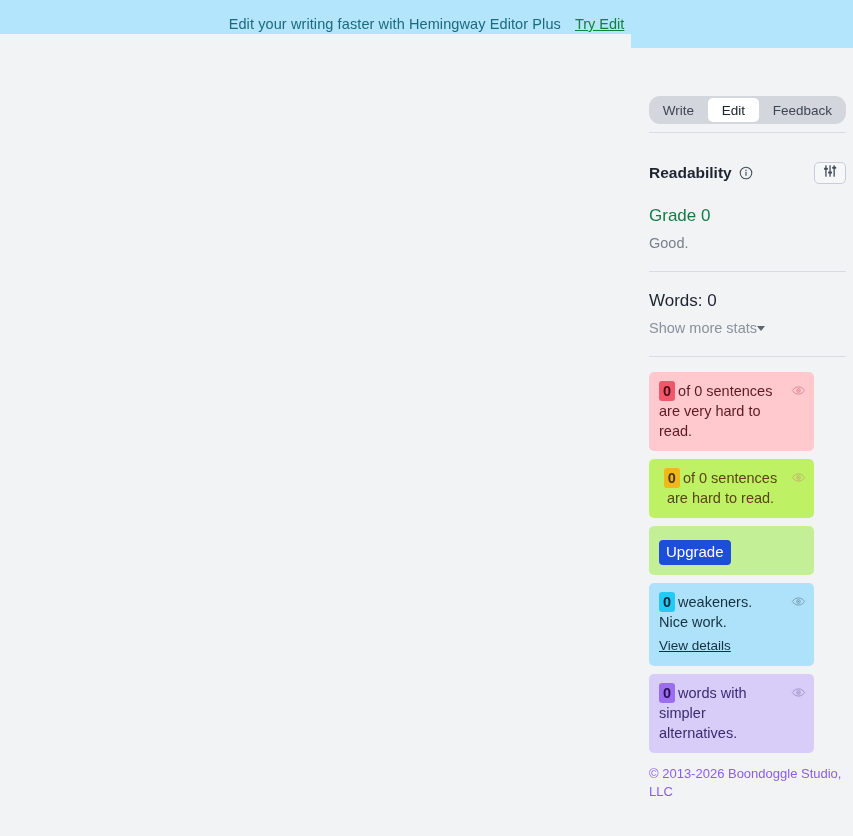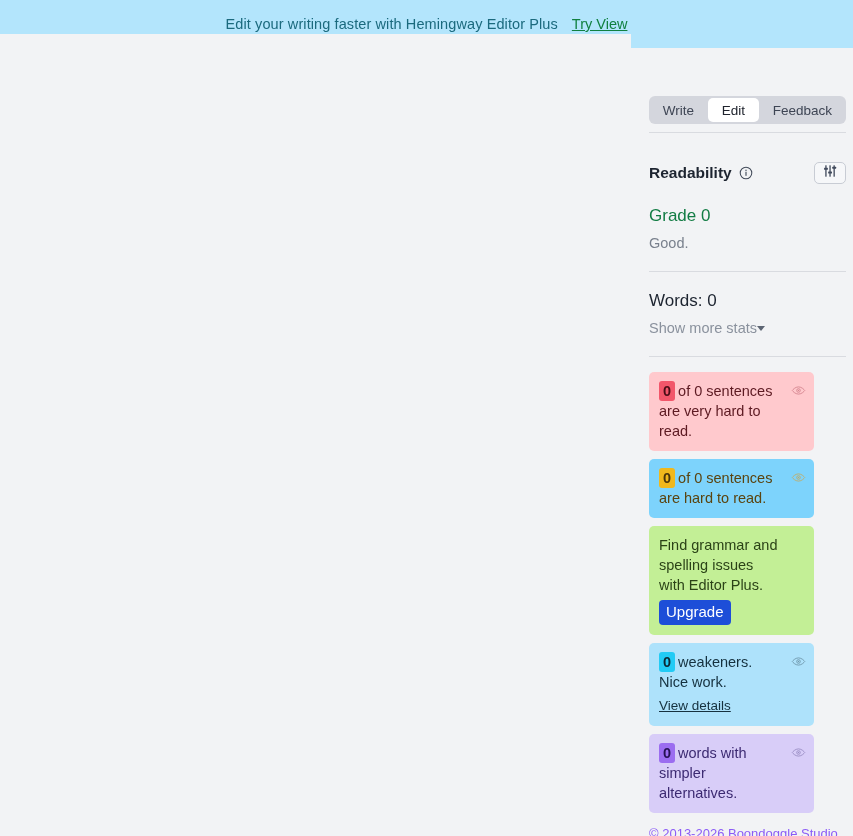--- a/index.html
+++ b/index.html
@@ -63,21 +63,21 @@
     padding: 0 18px;
   }
 
   
   .tabs-wrap {
     margin-top: 62px;
   }
   .tabs {
     display: flex;
     background: #d4d6dd;
-    border-radius: 6px;
+    border-radius: 11px;
     padding: 0;
     overflow: hidden;
     height: 28px;
     width: 197px;
     box-sizing: border-box;
   }
   .tab {
     flex: 1 1 auto;
     display: flex;
     align-items: center;
@@ -196,21 +196,21 @@
     position: absolute;
     top: 11px;
     right: 8px;
     width: 15px;
     height: 15px;
     cursor: pointer;
   }
 
   .card.red    { background: #ffc9cd; color: #5d1a22; }
   .card.red .badge  { background: #f2566a; color: #4b0d16; }
-  .card.yellow { background: #7dd3fc; color: #5a4410; }
+  .card.yellow { background: #bef264; color: #5a4410; text-align: center; }
   .card.yellow .badge { background: #f0b81c; color: #4a350a; }
   .card.green  { background: #c3ef96; color: #2b4317; }
   .card.blue   { background: #aee2fb; color: #15313f; }
   .card.blue .badge   { background: #22cbf5; color: #0c2733; }
   .card.purple { background: #d8cdf8; color: #3c2a72; }
   .card.purple .badge { background: #9b6df0; color: #241052; }
 
   .upgrade-btn {
     display: inline-block;
     margin-top: 5px;
@@ -237,21 +237,21 @@
     font-size: 13px;
     line-height: 18px;
     color: #8b5cf6;
   }
 </style>
 </head>
 <body>
 
 <div class="promo-banner">
   <span class="promo-text">Edit your writing faster with Hemingway Editor Plus</span>
-  <a class="promo-link" href="#">Try View</a>
+  <a class="promo-link" href="#">Try Edit</a>
 </div>
 
 <div class="page">
 
   <div class="editor-pane"></div>
 
   <div class="sidebar">
 
     
     <div class="tabs-wrap">
@@ -321,21 +321,20 @@
         <span class="eye">
           <svg width="15" height="15" viewBox="0 0 20 20">
             <path d="M10 5.2C5.6 5.2 2.4 9 1.7 10c.7 1 3.9 4.8 8.3 4.8s7.6-3.8 8.3-4.8c-.7-1-3.9-4.8-8.3-4.8z" fill="none" stroke="#c0ad6a" stroke-width="1.2"></path>
             <circle cx="10" cy="10" r="2.4" fill="none" stroke="#c0ad6a" stroke-width="1.2"></circle>
             <circle cx="10" cy="10" r="1" fill="#c0ad6a"></circle>
           </svg>
         </span>
       </div>
 
       <div class="card green">
-        <div class="card-text">Find grammar and spelling issues with Editor Plus.</div>
         <div class="upgrade-btn">Upgrade</div>
       </div>
 
       <div class="card blue">
         <div class="card-text">
           <span class="badge">0</span><span>weakeners. Nice work.</span>
         </div>
         <a class="view-details" href="#">View details</a>
         <span class="eye">
           <svg width="15" height="15" viewBox="0 0 20 20">

